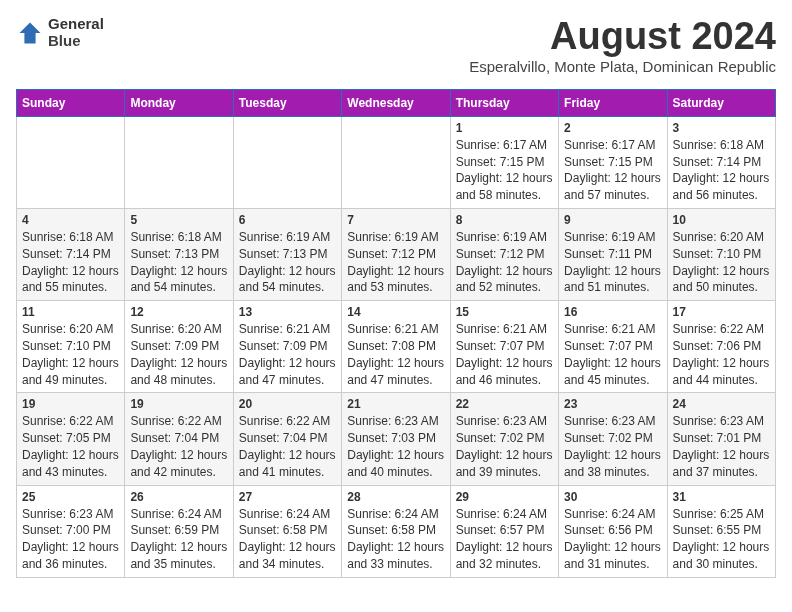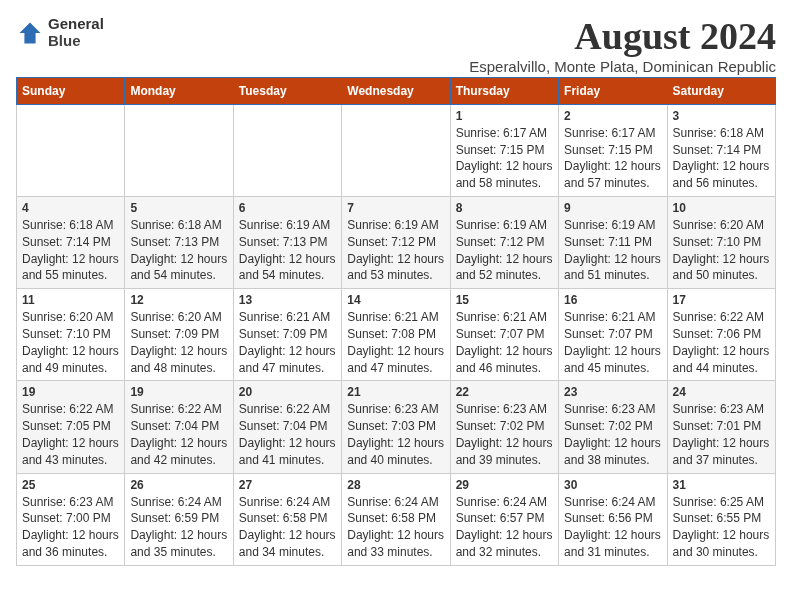--- a/index.html
+++ b/index.html
@@ -7,21 +7,21 @@
       font-family: Arial, sans-serif;
       background: #fff;
       width: 792px;
       min-height: 612px;
       padding: 16px;
     }
     .header-area {
       display: flex;
       justify-content: space-between;
       align-items: flex-start;
-      margin-bottom: 2px;
+      margin-bottom: 14px;
     }
     .logo {
       display: flex;
       align-items: center;
       gap: 4px;
     }
     .logo-text {
       display: flex;
       flex-direction: column;
       line-height: 1.1;
@@ -41,33 +41,32 @@
       height: 28px;
     }
     .title-area {
       text-align: right;
     }
     .month-title {
       font-size: 38px;
       font-weight: bold;
       color: #333;
       line-height: 1.1;
-      font-family: Liberation Serif, serif;
     }
     .subtitle {
       font-size: 15px;
       color: #444;
     }
     .calendar {
       width: 100%;
       border-collapse: collapse;
       font-size: 11px;
     }
     .calendar th {
-      background: #c2410c;
+      background: #a21caf;
       color: #fff;
       text-align: left;
       padding: 6px 5px;
       font-size: 12px;
       font-weight: bold;
       border: 1px solid #2e6db4;
     }
     .calendar td {
       border: 1px solid #ccc;
       vertical-align: top;

